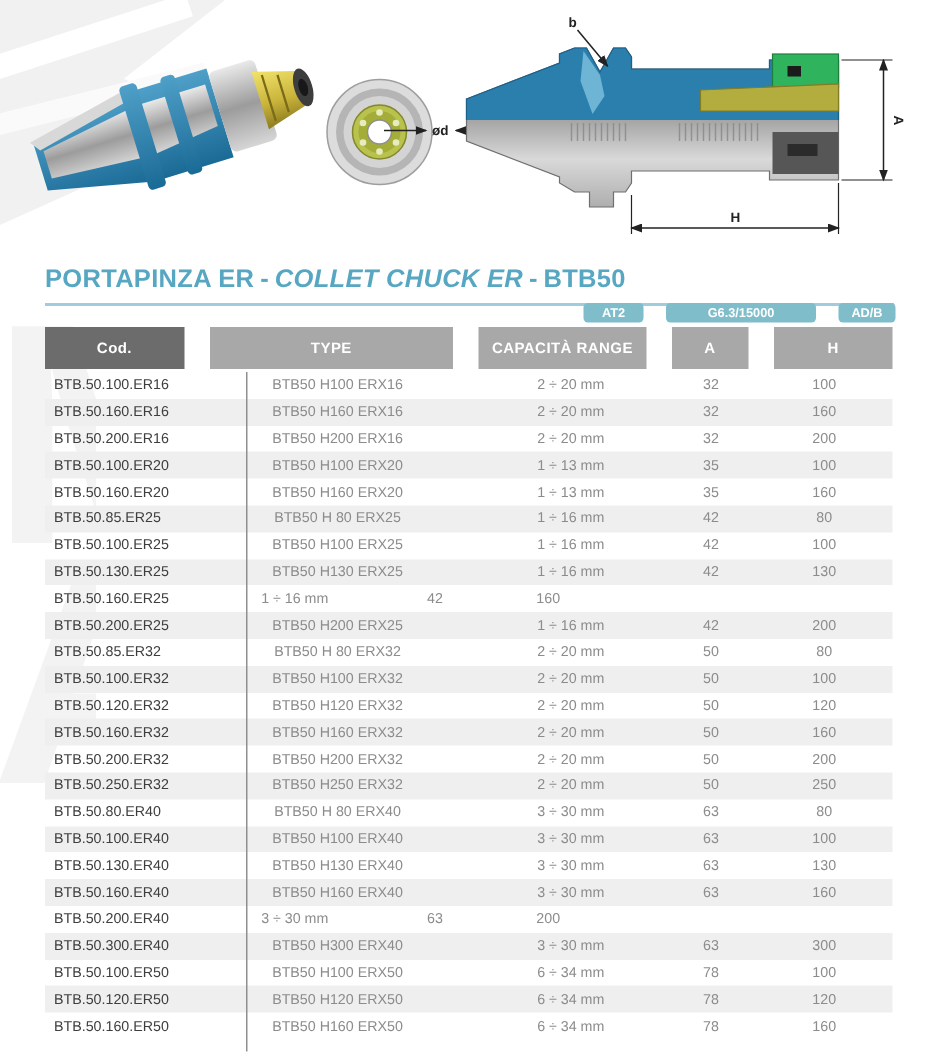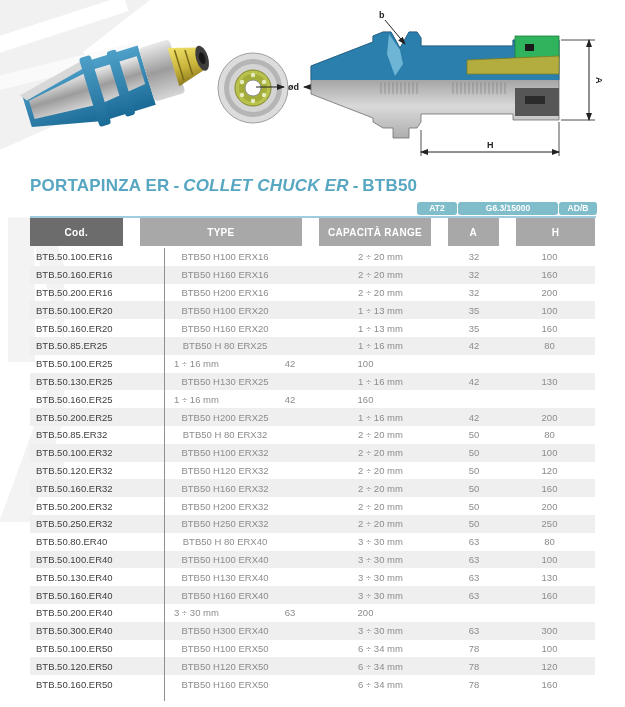--- a/index.html
+++ b/index.html
@@ -21,27 +21,27 @@
 
   
   .fig{position:absolute;}
   #fig-cutaway{left:18px;top:12px;}
   #fig-front{left:216px;top:50px;}
   #dim-d{left:248px;top:76px;}
   #fig-drawing{left:303px;top:4px;}
 
   
   .title-block{position:absolute;left:30px;top:176px;width:566px;
-    border-bottom:2px solid #9fcddd;padding-bottom:20px;}
+    border-bottom:2px solid #9fcddd;padding-bottom:6px;}
   .title-block .t{font-size:17px;font-weight:bold;color:#57a7c2;letter-spacing:0.2px;}
   .title-block .sep{font-size:17px;font-weight:bold;color:#57a7c2;padding:0 4px;}
   .title-block .ital{font-style:italic;}
 
   
-  .badges{position:absolute;left:30px;top:202px;width:567px;display:flex;justify-content:flex-end;gap:1px;}
+  .badges{position:absolute;left:30px;top:202px;width:567px;display:flex;justify-content:flex-end;gap:15px;}
   .badge{background:#7fbdcb;color:#ffffff;border-radius:3px;height:13px;line-height:13px;
     text-align:center;font-size:8.5px;font-weight:bold;}
   .badge.b1{width:40px;}
   .badge.b2{width:100px;}
   .badge.b3{width:38px;}
 
   
   .tablewrap{position:absolute;left:30px;top:218px;width:565px;}
   .thead{display:flex;gap:17px;height:28px;}
   .th{color:#ffffff;font-size:10px;font-weight:bold;display:flex;align-items:center;justify-content:center;letter-spacing:0.3px;}
@@ -262,20 +262,21 @@
     </div>
         <div class="trow alt">
       <div class="td c-cod">BTB.50.85.ER25</div>
       <div class="td c-type">BTB50 H 80 ERX25</div>
       <div class="td c-range">1 ÷ 16 mm</div>
       <div class="td c-a">42</div>
       <div class="td c-h">80</div>
     </div>
         <div class="trow">
       <div class="td c-cod">BTB.50.100.ER25</div>
+      <div class="td c-type">BTB50 H100 ERX25</div>
       <div class="td c-range">1 ÷ 16 mm</div>
       <div class="td c-a">42</div>
       <div class="td c-h">100</div>
     </div>
         <div class="trow alt">
       <div class="td c-cod">BTB.50.130.ER25</div>
       <div class="td c-type">BTB50 H130 ERX25</div>
       <div class="td c-range">1 ÷ 16 mm</div>
       <div class="td c-a">42</div>
       <div class="td c-h">130</div>

